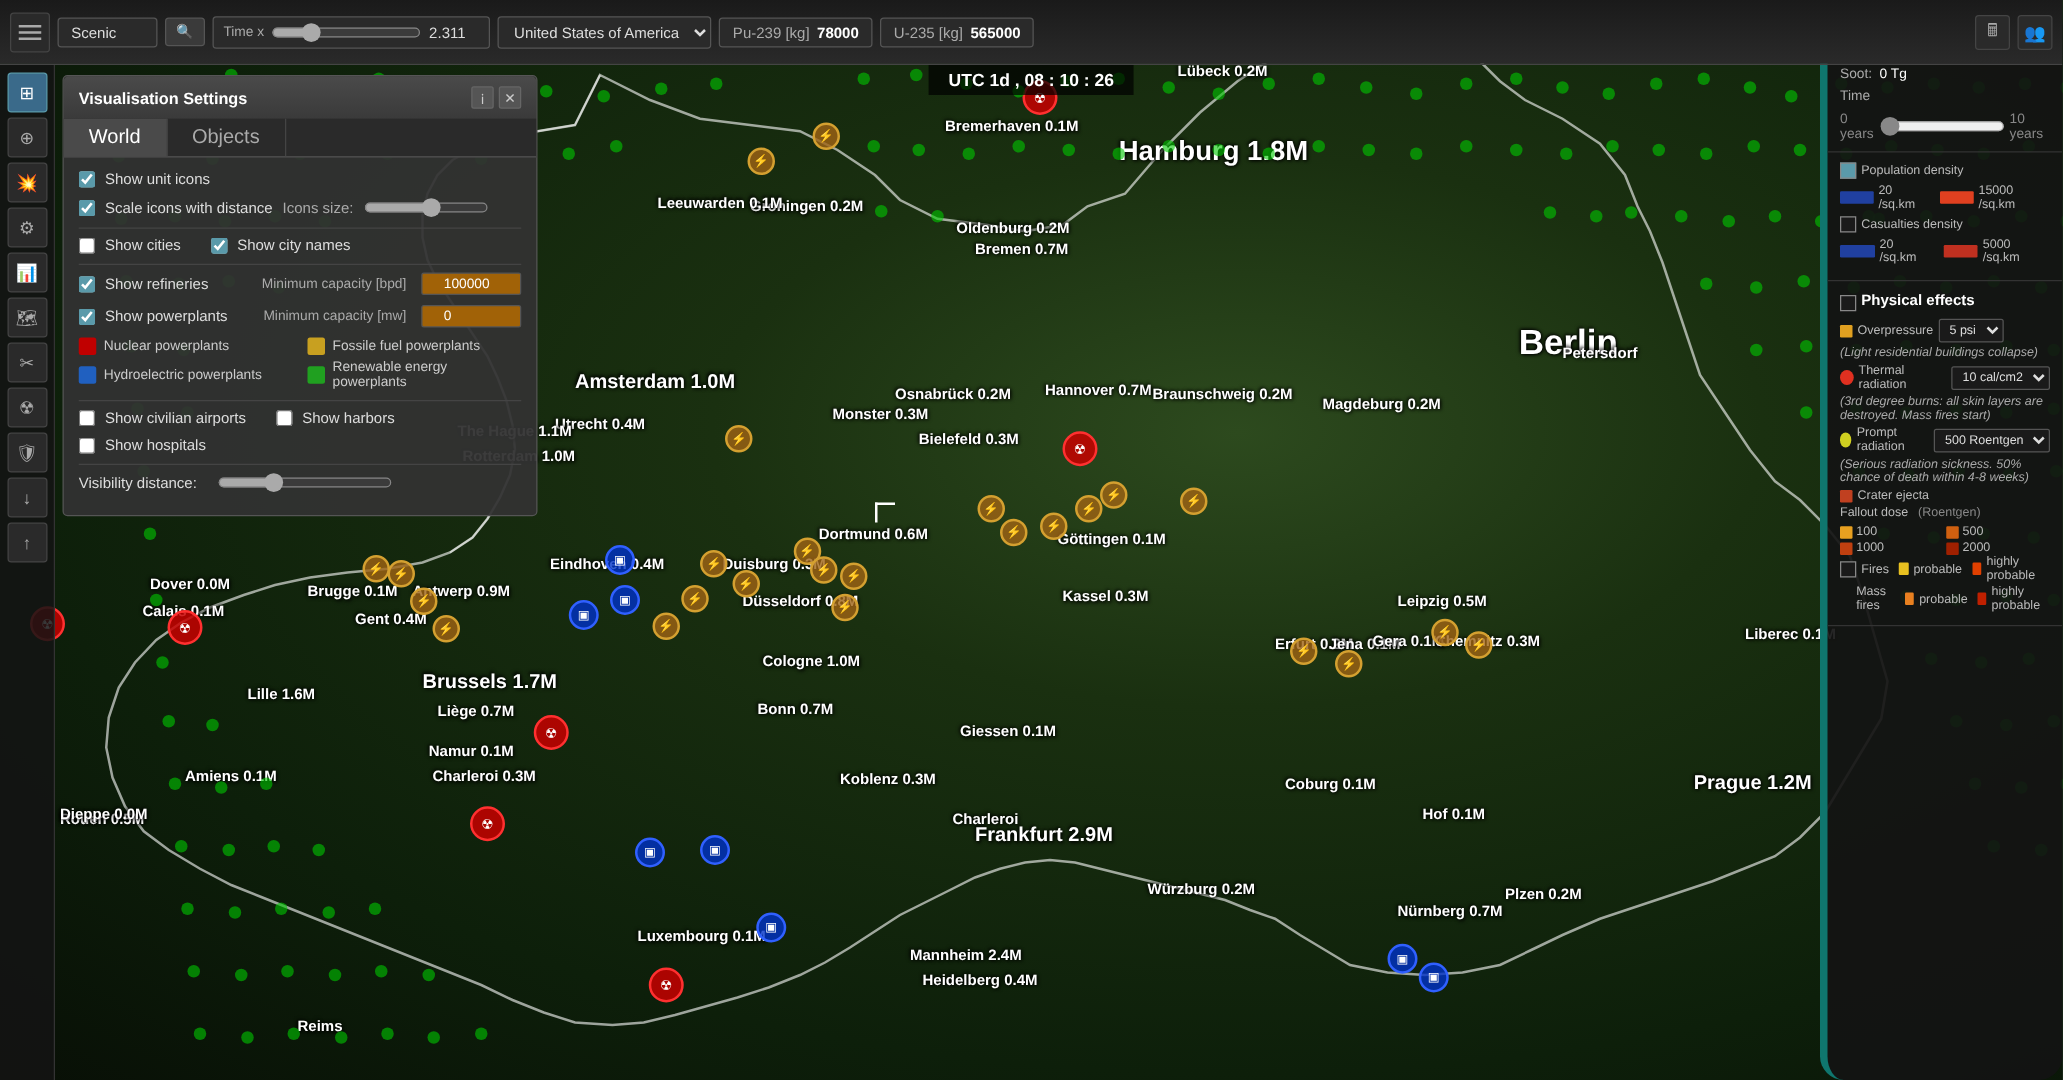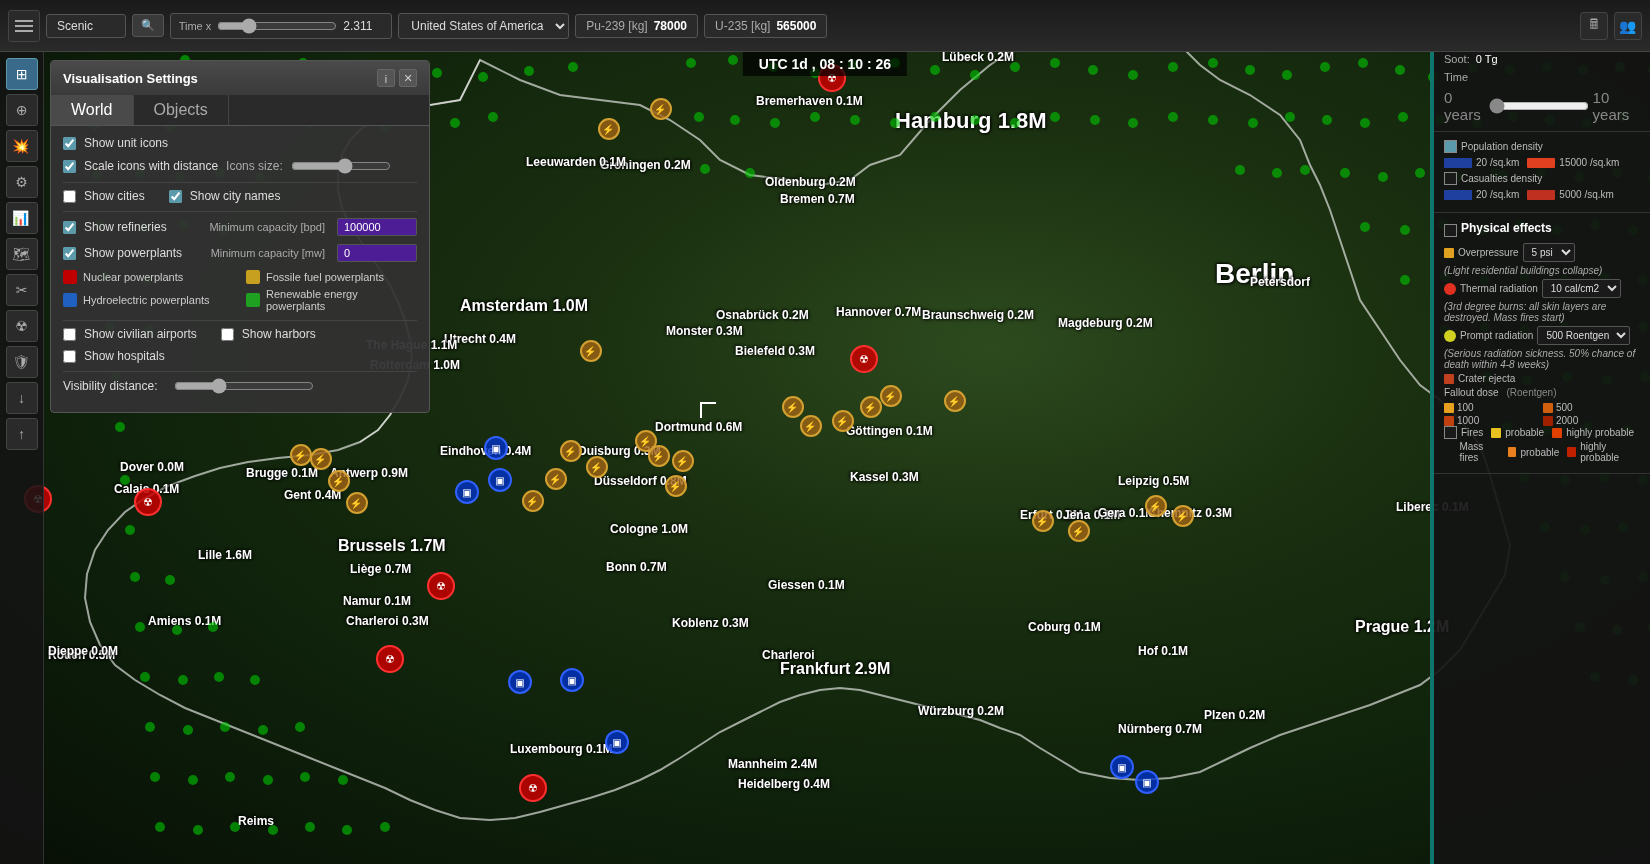--- a/index.html
+++ b/index.html
@@ -106,50 +106,50 @@
     .vis-tab {
       padding: 6px 20px; cursor: pointer; font-size: 16px; color: #aaa;
       border-right: 1px solid #444;
     }
     .vis-tab.active { background: #4a4a4a; color: #fff; }
     .vis-body { padding: 10px 12px; }
     .vis-row { display: flex; align-items: center; gap: 8px; margin-bottom: 8px; }
     .cb-label { font-size: 12px; color: #ddd; }
     .vis-slider { width: 100px; accent-color: #aaa; }
     .vis-input {
-      background: #4c1d95; border: 1px solid #555; color: #fff;
-      padding: 2px 6px; width: 80px; font-size: 11px; border-radius: 2px;
+      background: #a16207; border: 1px solid #555; color: #fff;
+      padding: 2px 17px; width: 80px; font-size: 11px; border-radius: 2px;
     }
     .icons-label { font-size: 12px; color: #aaa; }
     .color-box { width: 14px; height: 14px; border-radius: 2px; display: inline-block; flex-shrink: 0; }
     .vis-divider { height: 1px; background: #444; margin: 6px 0; }
     .legend-grid { display: grid; grid-template-columns: 1fr 1fr; gap: 4px 12px; }
     .legend-item { display: flex; align-items: center; gap: 6px; font-size: 11px; color: #ccc; }
 
     
     #right-panel {
-      position: absolute; top: 0; right: 0; width: 220px; bottom: 0;
-      background: rgba(20,20,20,0.92); border-left: 4px solid #0f766e;
-      z-index: 90; overflow-y: auto;
+      position: absolute; top: 0; right: 0; width: 194px; bottom: 0;
+      background: rgba(20,20,20,0.92); border-left: 6px solid #0f766e;
+      z-index: 90; overflow-y: auto; border-radius: 19px;
     }
     .rp-header {
       background: #1a1a1a; padding: 8px 10px;
       display: flex; align-items: center; justify-content: space-between;
       border-bottom: 1px solid #333;
     }
     .rp-title { font-size: 13px; font-weight: bold; color: #fff; }
     .rp-icons { display: flex; gap: 6px; }
     .rp-icon { width: 28px; height: 28px; background: #2a2a2a; border: 1px solid #444; border-radius: 3px; cursor: pointer; display: flex; align-items: center; justify-content: center; color: #aaa; font-size: 14px; }
     .rp-section { padding: 8px 10px; border-bottom: 1px solid #333; }
     .rp-row { display: flex; align-items: center; gap: 6px; margin-bottom: 6px; font-size: 11px; color: #ddd; }
     .rp-label { color: #aaa; font-size: 11px; }
     .rp-val { color: #fff; font-size: 11px; }
     .rp-slider { width: 100px; accent-color: #888; }
     .rp-slider-row { display: flex; align-items: center; gap: 4px; }
-    .rp-slider-label { font-size: 15px; color: #888; }
+    .rp-slider-label { font-size: 11px; color: #888; }
     .color-swatch { width: 12px; height: 12px; display: inline-block; border-radius: 1px; }
     .density-row { display: flex; align-items: center; gap: 4px; margin-bottom: 4px; font-size: 10px; color: #bbb; }
     .checkbox-custom { width: 13px; height: 13px; border: 1px solid #888; background: #1a1a1a; display: inline-block; flex-shrink: 0; }
     .checkbox-custom.checked { background: #5a9aaa; }
     .physical-header { font-size: 12px; color: #fff; font-weight: bold; margin-bottom: 4px; }
     .physical-row { font-size: 10px; color: #bbb; margin-bottom: 3px; display: flex; align-items: center; gap: 4px; }
     .rp-select { background: #1a1a1a; border: 1px solid #555; color: #ddd; padding: 2px 4px; font-size: 10px; border-radius: 2px; }
     .italic-note { font-style: italic; font-size: 10px; color: #aaa; }
     .rad-swatch { width: 12px; height: 12px; border-radius: 50%; display: inline-block; }
     .fallout-grid { display: grid; grid-template-columns: 1fr 1fr; gap: 2px; margin-top: 4px; }

